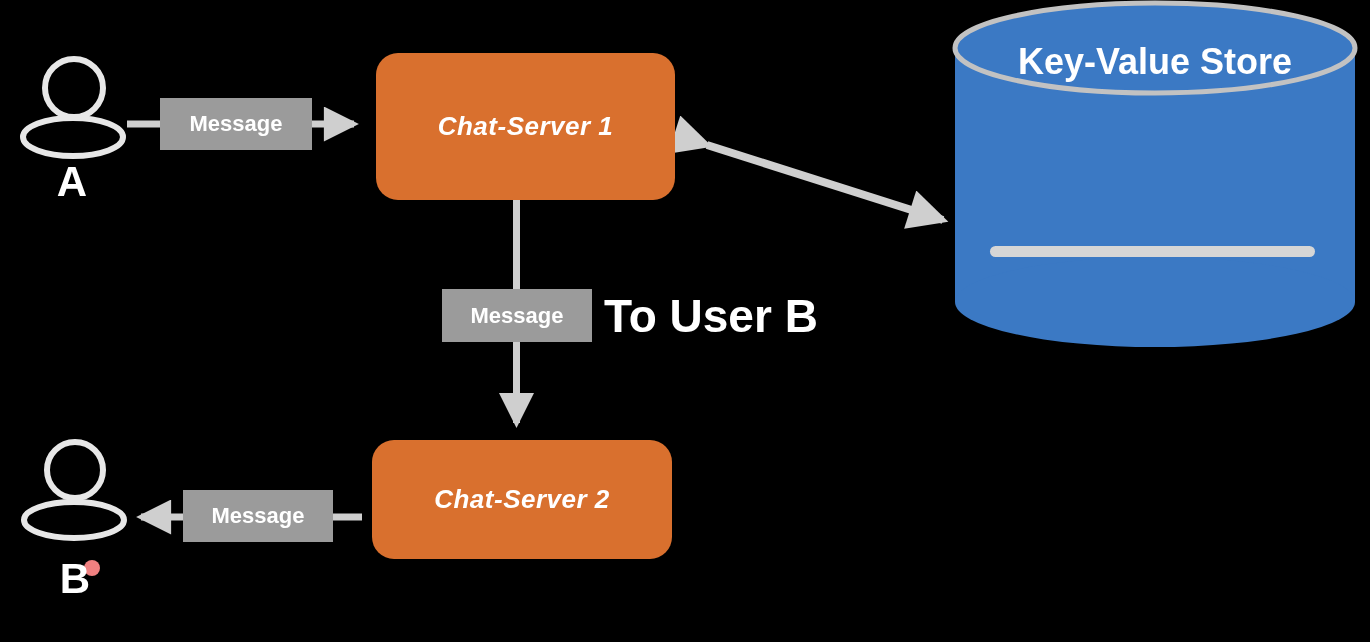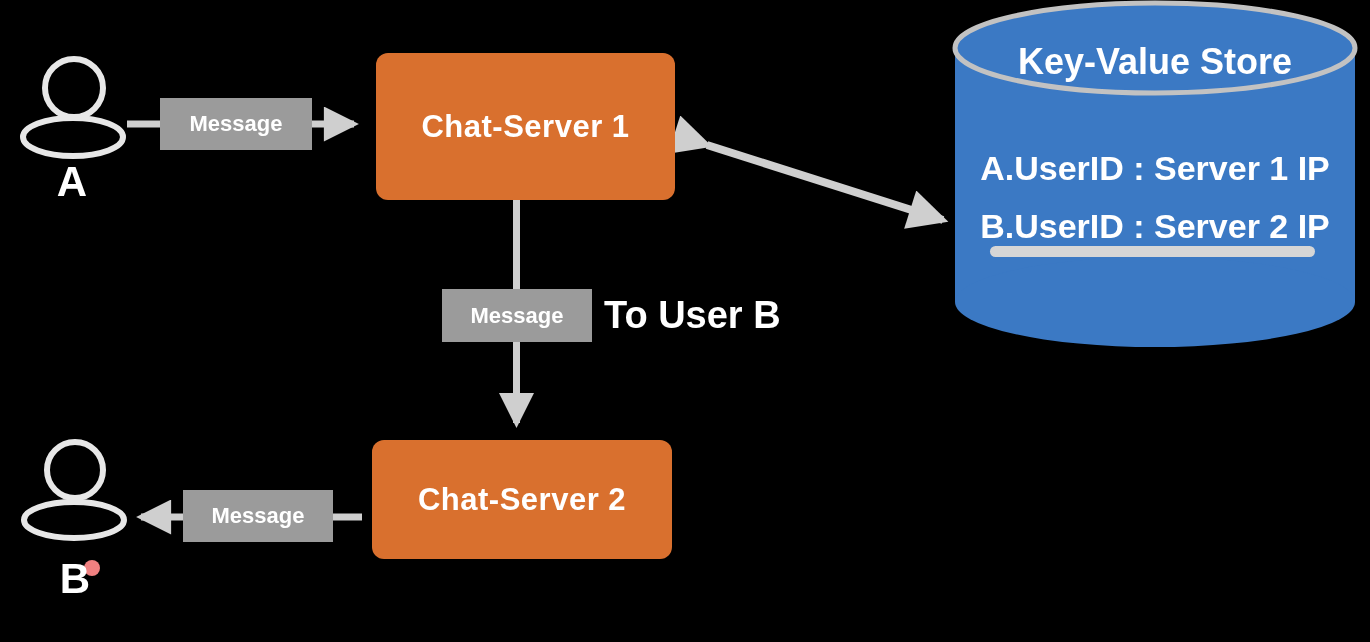--- a/index.html
+++ b/index.html
@@ -19,33 +19,34 @@
     position:relative;
     width:1370px;height:642px;
     background:var(--background);
     overflow:hidden;
     font-family:"Liberation Sans","DejaVu Sans",sans-serif;
   }
   .canvas svg{position:absolute;left:0;top:0;}
   .abs{position:absolute;display:flex;align-items:center;justify-content:center;box-sizing:border-box;}
   .server-box{
     background:var(--server-orange);
-    border-radius:12px;
+    border-radius:22px;
     color:var(--text-white);
-    font-size:31px;font-weight:bold;
+    font-size:26px;font-weight:bold;
     letter-spacing:0.5px;
+    font-style:italic;
   }
   .msg{
     background:var(--label-gray);
     color:var(--text-white);
     font-size:22px;font-weight:bold;
   }
   .annotation{
     color:var(--text-white);
-    font-size:38px;font-weight:bold;
+    font-size:46px;font-weight:bold;
     justify-content:flex-start;
   }
   .user-label{
     color:var(--text-white);
     font-size:42px;font-weight:bold;
   }
   .kv-title{
     color:var(--text-white);
     font-size:36px;font-weight:bold;margin-top:16px;
   }
@@ -103,16 +104,14 @@
 
   <div class="abs msg" style="left:160px;top:98px;width:152px;height:52px;">Message</div>
   <div class="abs msg" style="left:442px;top:289px;width:150px;height:53px;">Message</div>
   <div class="abs annotation" style="left:604px;top:289px;width:230px;height:53px;">To User B</div>
   <div class="abs msg" style="left:183px;top:490px;width:150px;height:52px;">Message</div>
 
   <div class="abs user-label" style="left:40px;top:160px;width:64px;height:44px;">A</div>
   <div class="abs user-label" style="left:43px;top:557px;width:64px;height:44px;">B</div>
 
   <div class="abs kv-title" style="left:955px;top:26px;width:400px;height:40px;">Key-Value Store</div>
-  <div class="abs kv-entry" style="left:955px;top:148px;width:400px;height:40px;">A.UserID : Server 1 IP</div>
-  <div class="abs kv-entry" style="left:955px;top:206px;width:400px;height:40px;">B.UserID : Server 2 IP</div>
 
 </div>
 
 </body></html>

